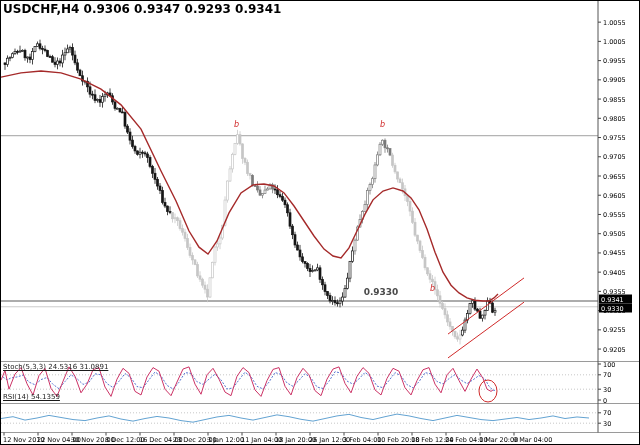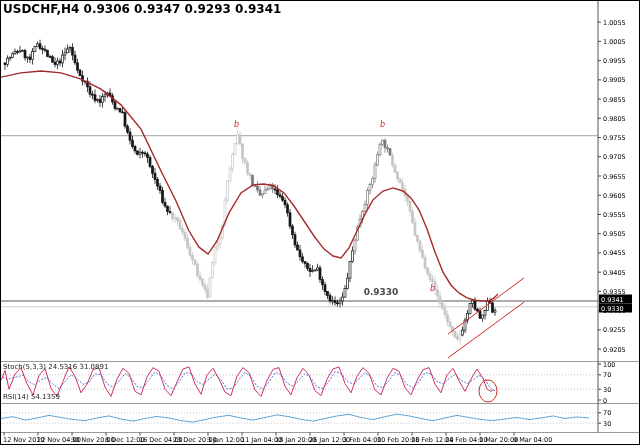--- a/index.html
+++ b/index.html
@@ -6,21 +6,21 @@
   .screen{
     position:relative;width:640px;height:445px;background:#ffffff;
     border:1px solid #000;box-sizing:border-box;overflow:hidden;
     font-family:"DejaVu Sans", "Liberation Sans", sans-serif;
   }
   #chart-svg{position:absolute;left:0;top:0;width:638px;height:443px;}
   .title{
     position:absolute;left:2px;top:1px;font-size:12px;font-weight:bold;color:#000;
     letter-spacing:0px;white-space:nowrap;
   }
-  .ind-label{position:absolute;left:2px;font-size:7px;color:#1a1a1a;white-space:nowrap;}
+  .ind-label{position:absolute;left:2px;font-size:7px;color:#1a1a1a;white-space:nowrap;text-decoration:underline;}
   .ind-label.stoch{top:362px;}
   .ind-label.rsi{top:392px;}
   .level-label{
     position:absolute;left:344px;top:286px;width:72px;text-align:center;
     font-size:9px;font-weight:bold;color:#4a4a4a;
   }
   svg text{font-family:"DejaVu Sans","Liberation Sans",sans-serif;}
 </style>
 </head>
 <body>

